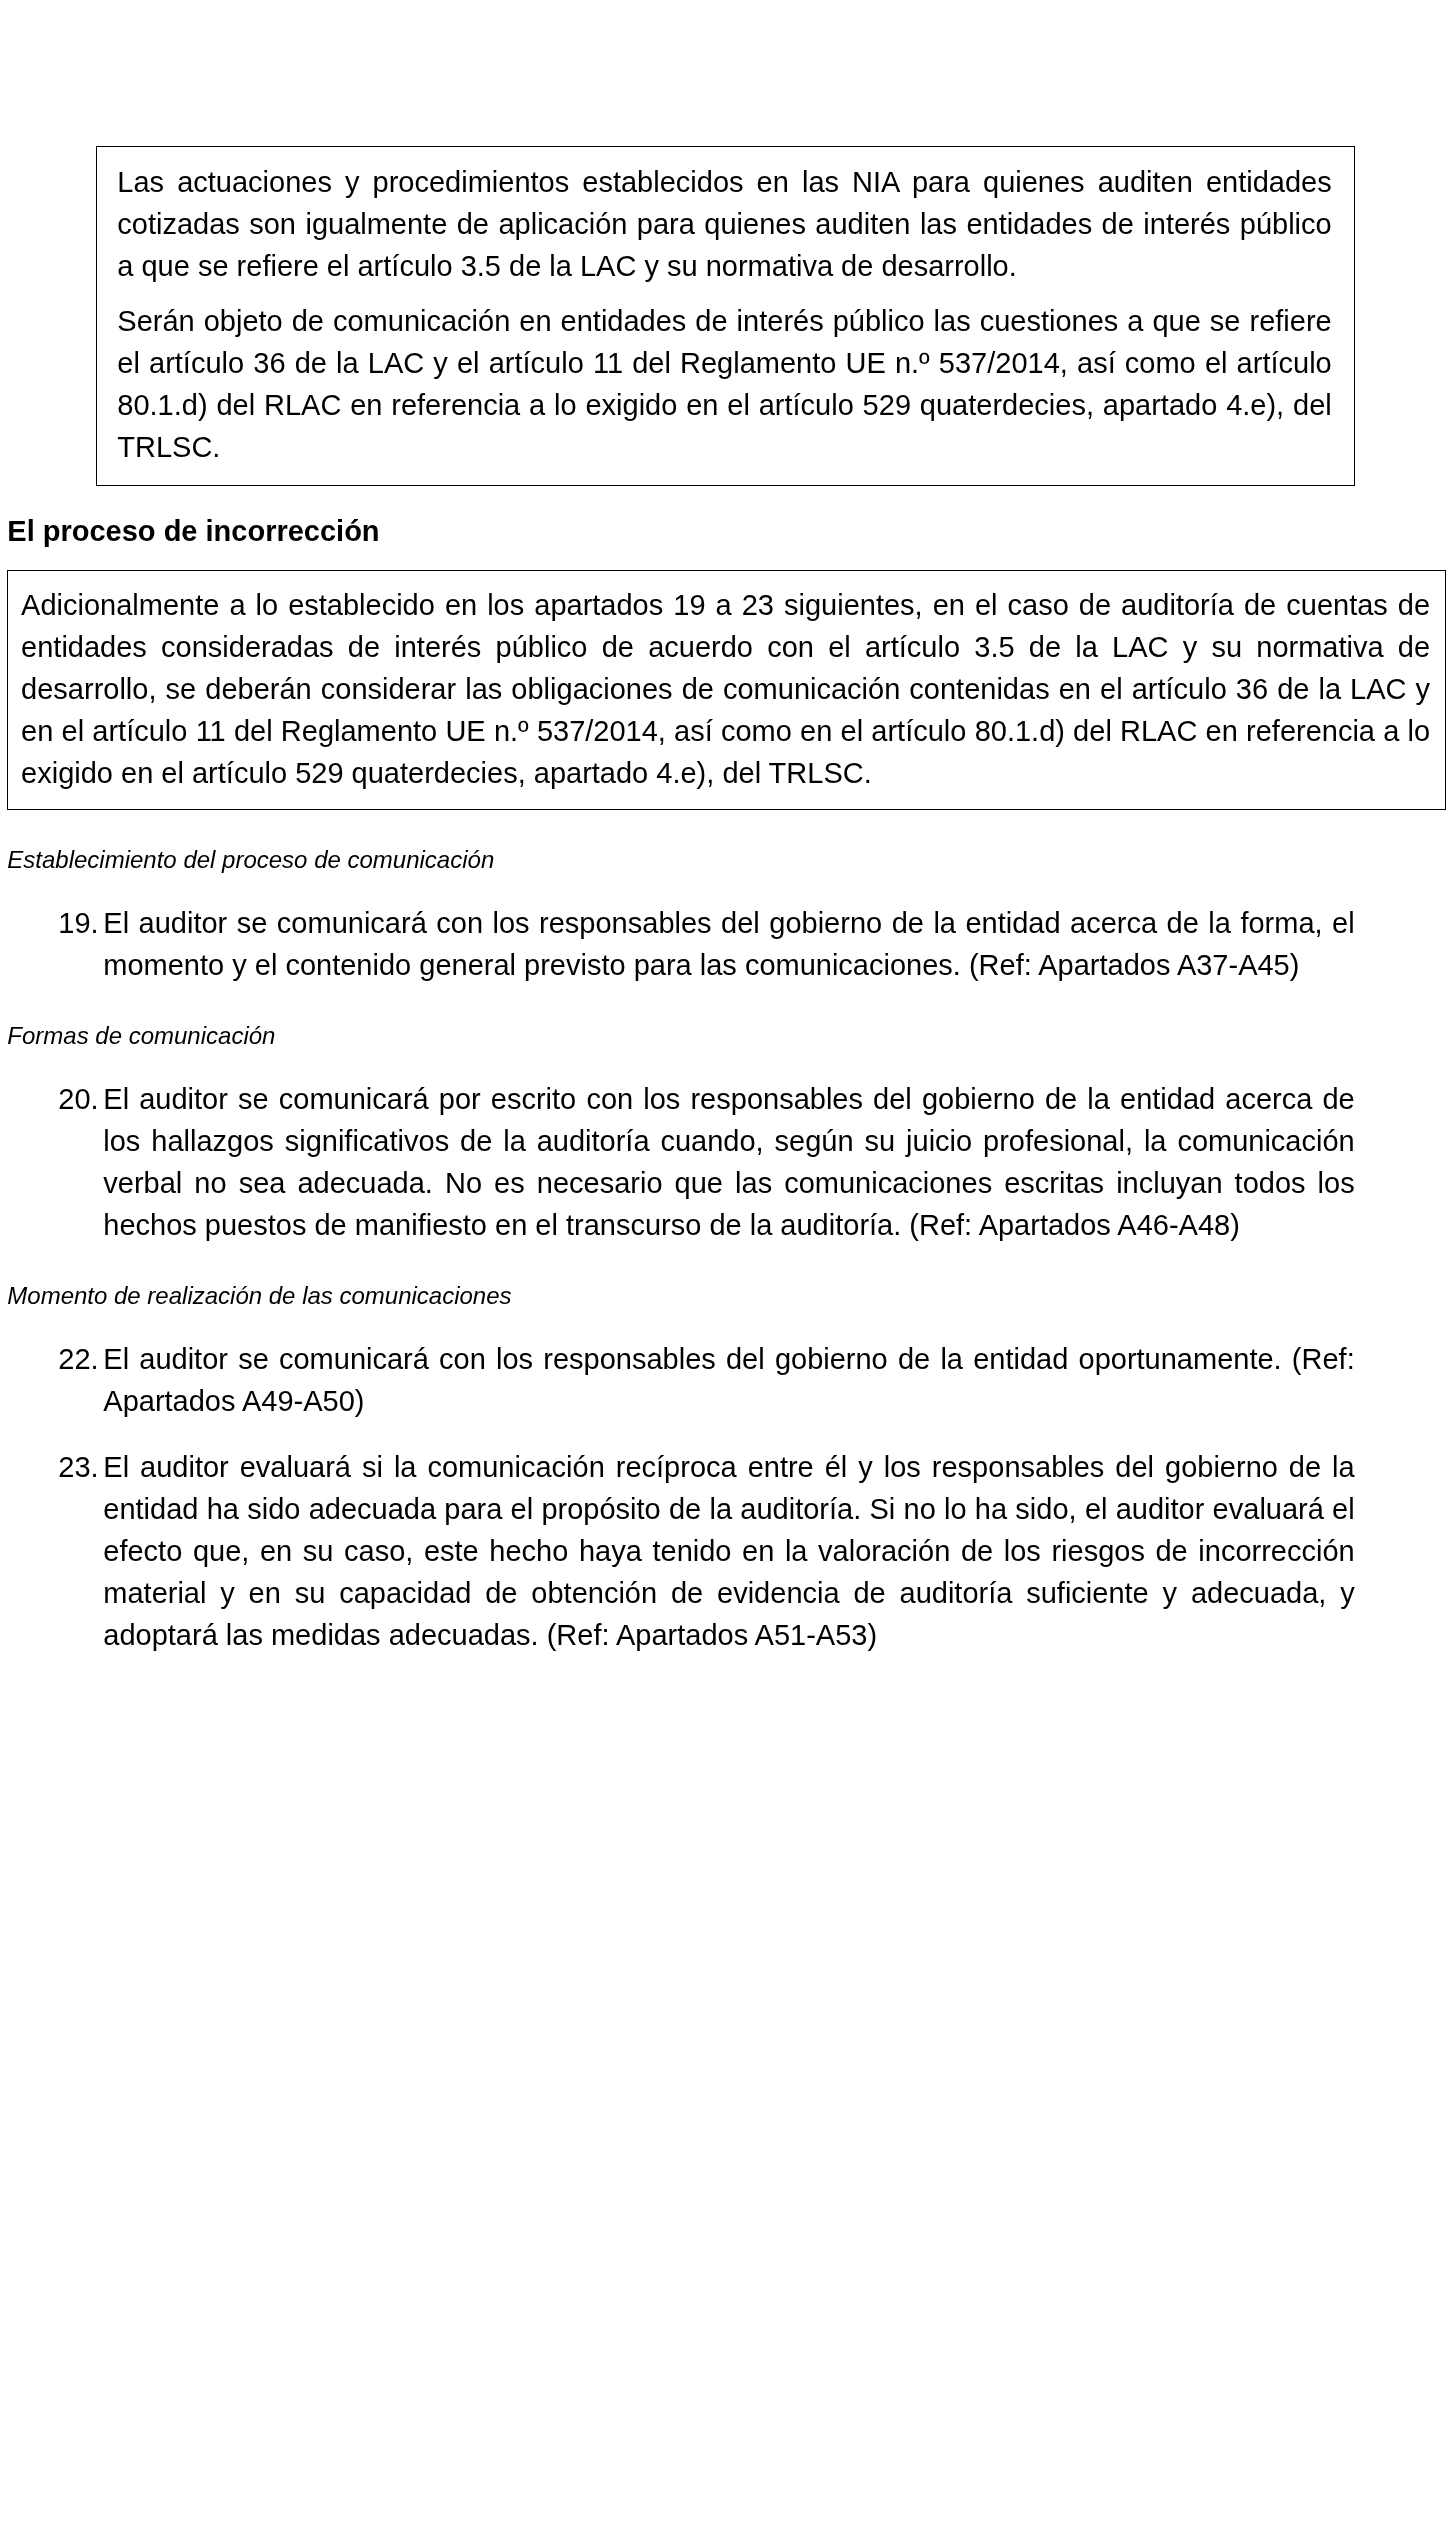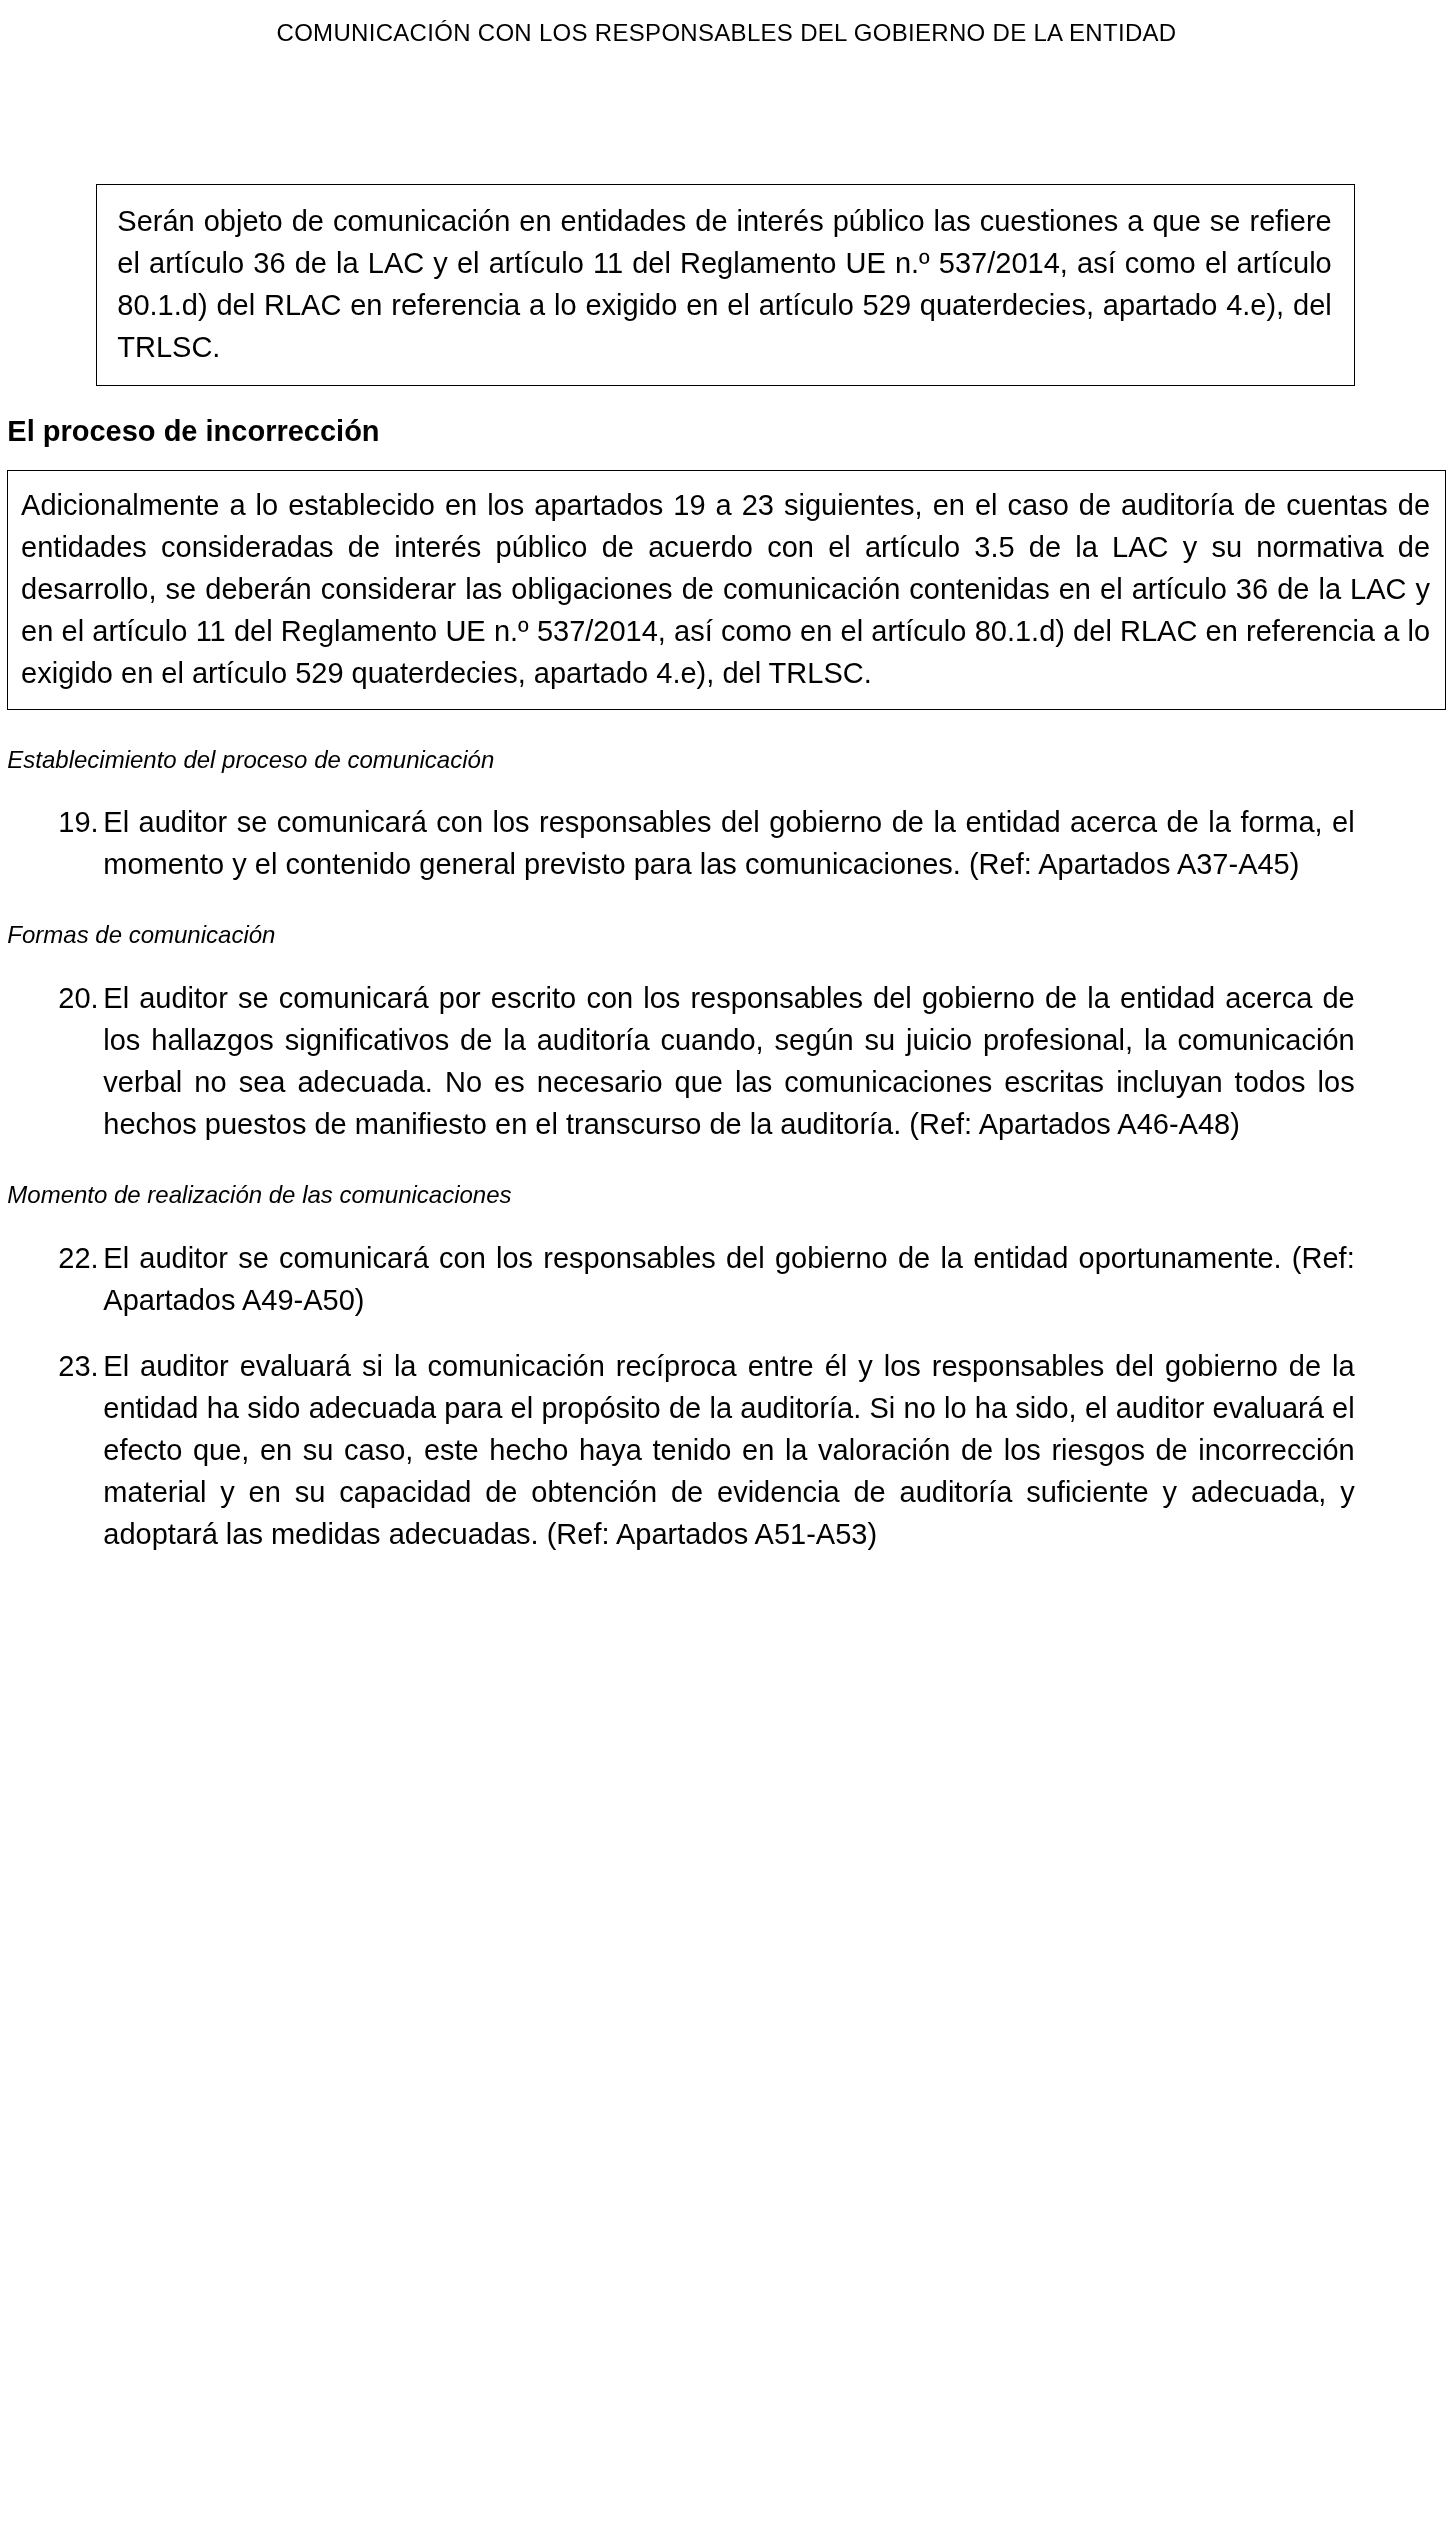--- a/index.html
+++ b/index.html
@@ -66,23 +66,23 @@
   .item-text {
     flex: 1 1 auto;
     text-align: justify;
   }
 </style>
 </head>
 <body>
 
 <div class="page">
 
-  <div class="doc-header">COMUNICACIÓN CON LOS RESPONSABLES DEL GOBIERNO DE LA ENTIDAD</div>
 
   <div class="note-box note-box-1">
+    <p>Las actuaciones y procedimientos establecidos en las NIA para quienes auditen entidades cotizadas son igualmente de aplicación para quienes auditen las entidades de interés público a que se refiere el artículo 3.5 de la LAC y su normativa de desarrollo.</p>
     <p>Serán objeto de comunicación en entidades de interés público las cuestiones a que se refiere el artículo 36 de la LAC y el artículo 11 del Reglamento UE n.º 537/2014, así como el artículo 80.1.d) del RLAC en referencia a lo exigido en el artículo 529 quaterdecies, apartado 4.e), del TRLSC.</p>
   </div>
 
   <h2 class="bold-heading">El proceso de incorrección</h2>
 
   <div class="note-box note-box-2">
     <p>Adicionalmente a lo establecido en los apartados 19 a 23 siguientes, en el caso de auditoría de cuentas de entidades consideradas de interés público de acuerdo con el artículo 3.5 de la LAC y su normativa de desarrollo, se deberán considerar las obligaciones de comunicación contenidas en el artículo 36 de la LAC y en el artículo 11 del Reglamento UE n.º 537/2014, así como en el artículo 80.1.d) del RLAC en referencia a lo exigido en el artículo 529 quaterdecies, apartado 4.e), del TRLSC.</p>
   </div>
 
   <h3 class="italic-heading">Establecimiento del proceso de comunicación</h3>

